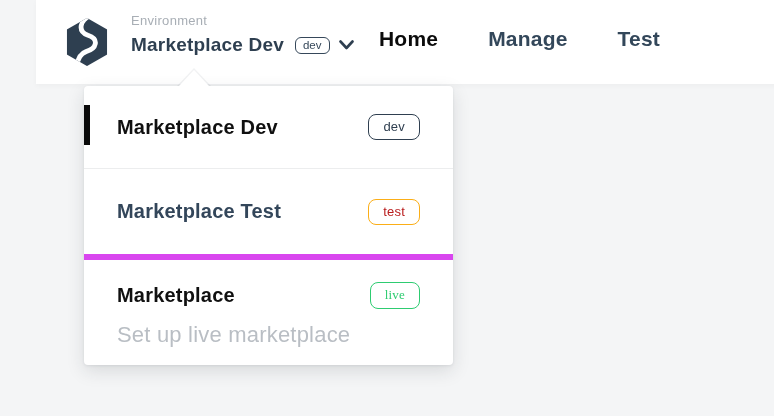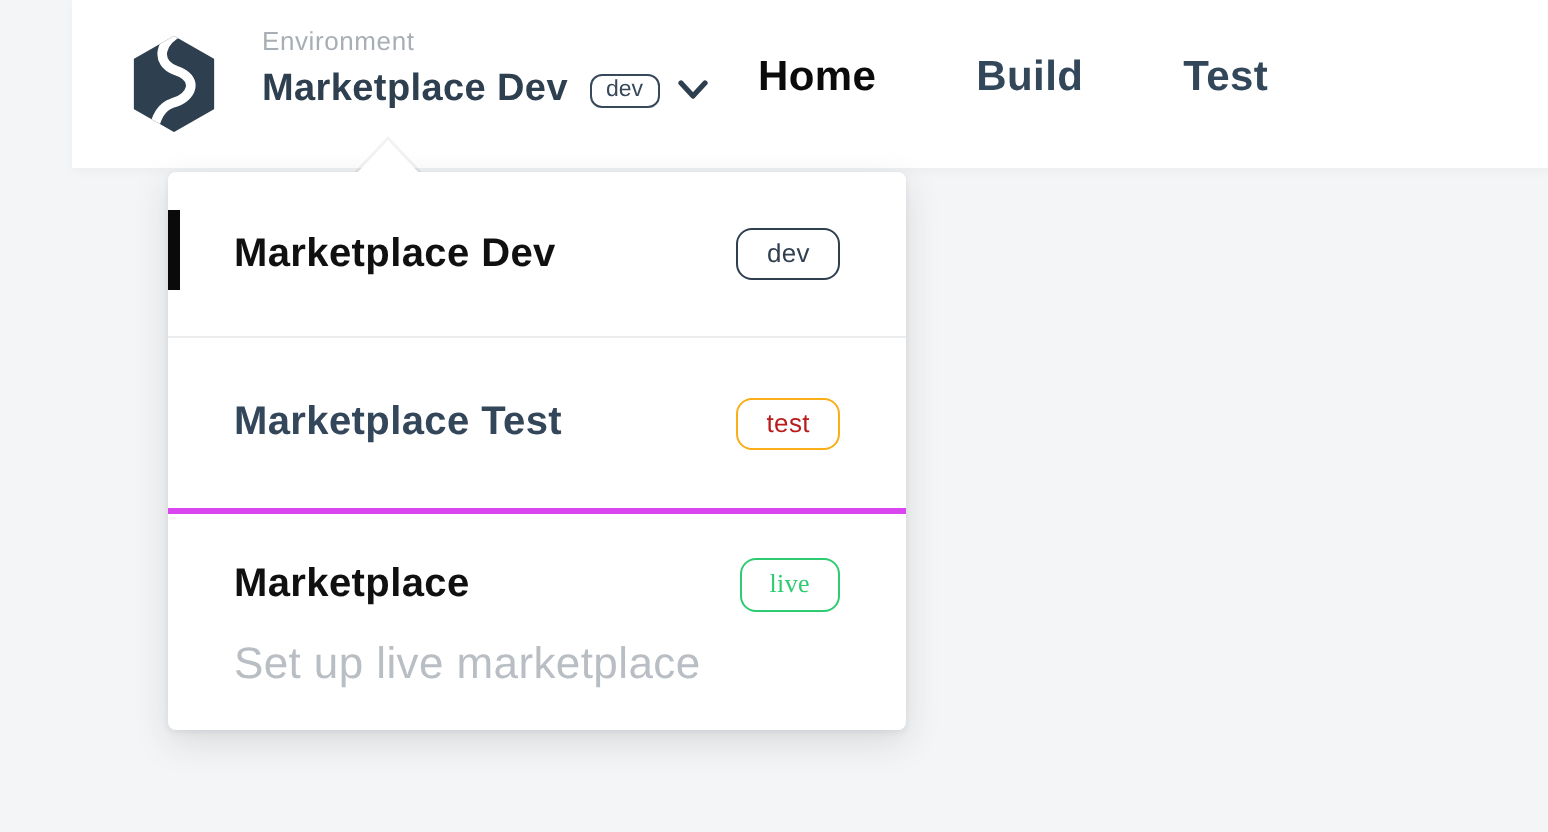--- a/index.html
+++ b/index.html
@@ -65,21 +65,21 @@
     background:#ffffff;border-radius:4px;
     box-shadow:0 6px 18px rgba(30,40,50,0.13), 0 1px 3px rgba(30,40,50,0.08);
     z-index:5;
   }
   .dd-item{
     position:relative;display:flex;align-items:center;
     padding:0 33px;cursor:pointer;
   }
   .dd-item-1{height:82px;}
   .dd-item-2{height:85px;border-top:1px solid #ecedee;}
-  .dd-item-3{height:110px;border-top:3px solid #d946ef;
+  .dd-item-3{height:110px;border-top:6px solid #d946ef;
     flex-direction:column;align-items:stretch;justify-content:flex-start;
     padding-top:22px;}
   .dd-row{display:flex;align-items:center;justify-content:space-between;width:100%;}
   .active-bar{
     position:absolute;left:0;top:19px;width:6px;height:40px;background:#0a0a0a;
   }
   .dd-name{font-size:20px;font-weight:600;color:#101010;letter-spacing:.2px;}
   .dd-name.navy{color:#33465a;text-align:center;}
   .dd-name.strong{font-weight:700;}
   .dd-badge{
@@ -123,21 +123,21 @@
         <span class="env-chevron">
           <svg width="15" height="10" viewBox="0 0 15 10">
             <polyline points="1.5,1.5 7.5,8 13.5,1.5" fill="none" stroke="#2e3f50" stroke-width="2.6" stroke-linecap="round" stroke-linejoin="round"></polyline>
           </svg>
         </span>
       </div>
     </div>
 
     <div class="nav">
       <span class="nav-item active">Home</span>
-      <span class="nav-item">Build</span>
+      <span class="nav-item">Manage</span>
       <span class="nav-item">Test</span>
     </div>
   </div>
 
   <div class="caret-shadow"></div>
   <div class="caret"></div>
 
   <div class="dropdown">
 
     <div class="dd-item dd-item-1">

